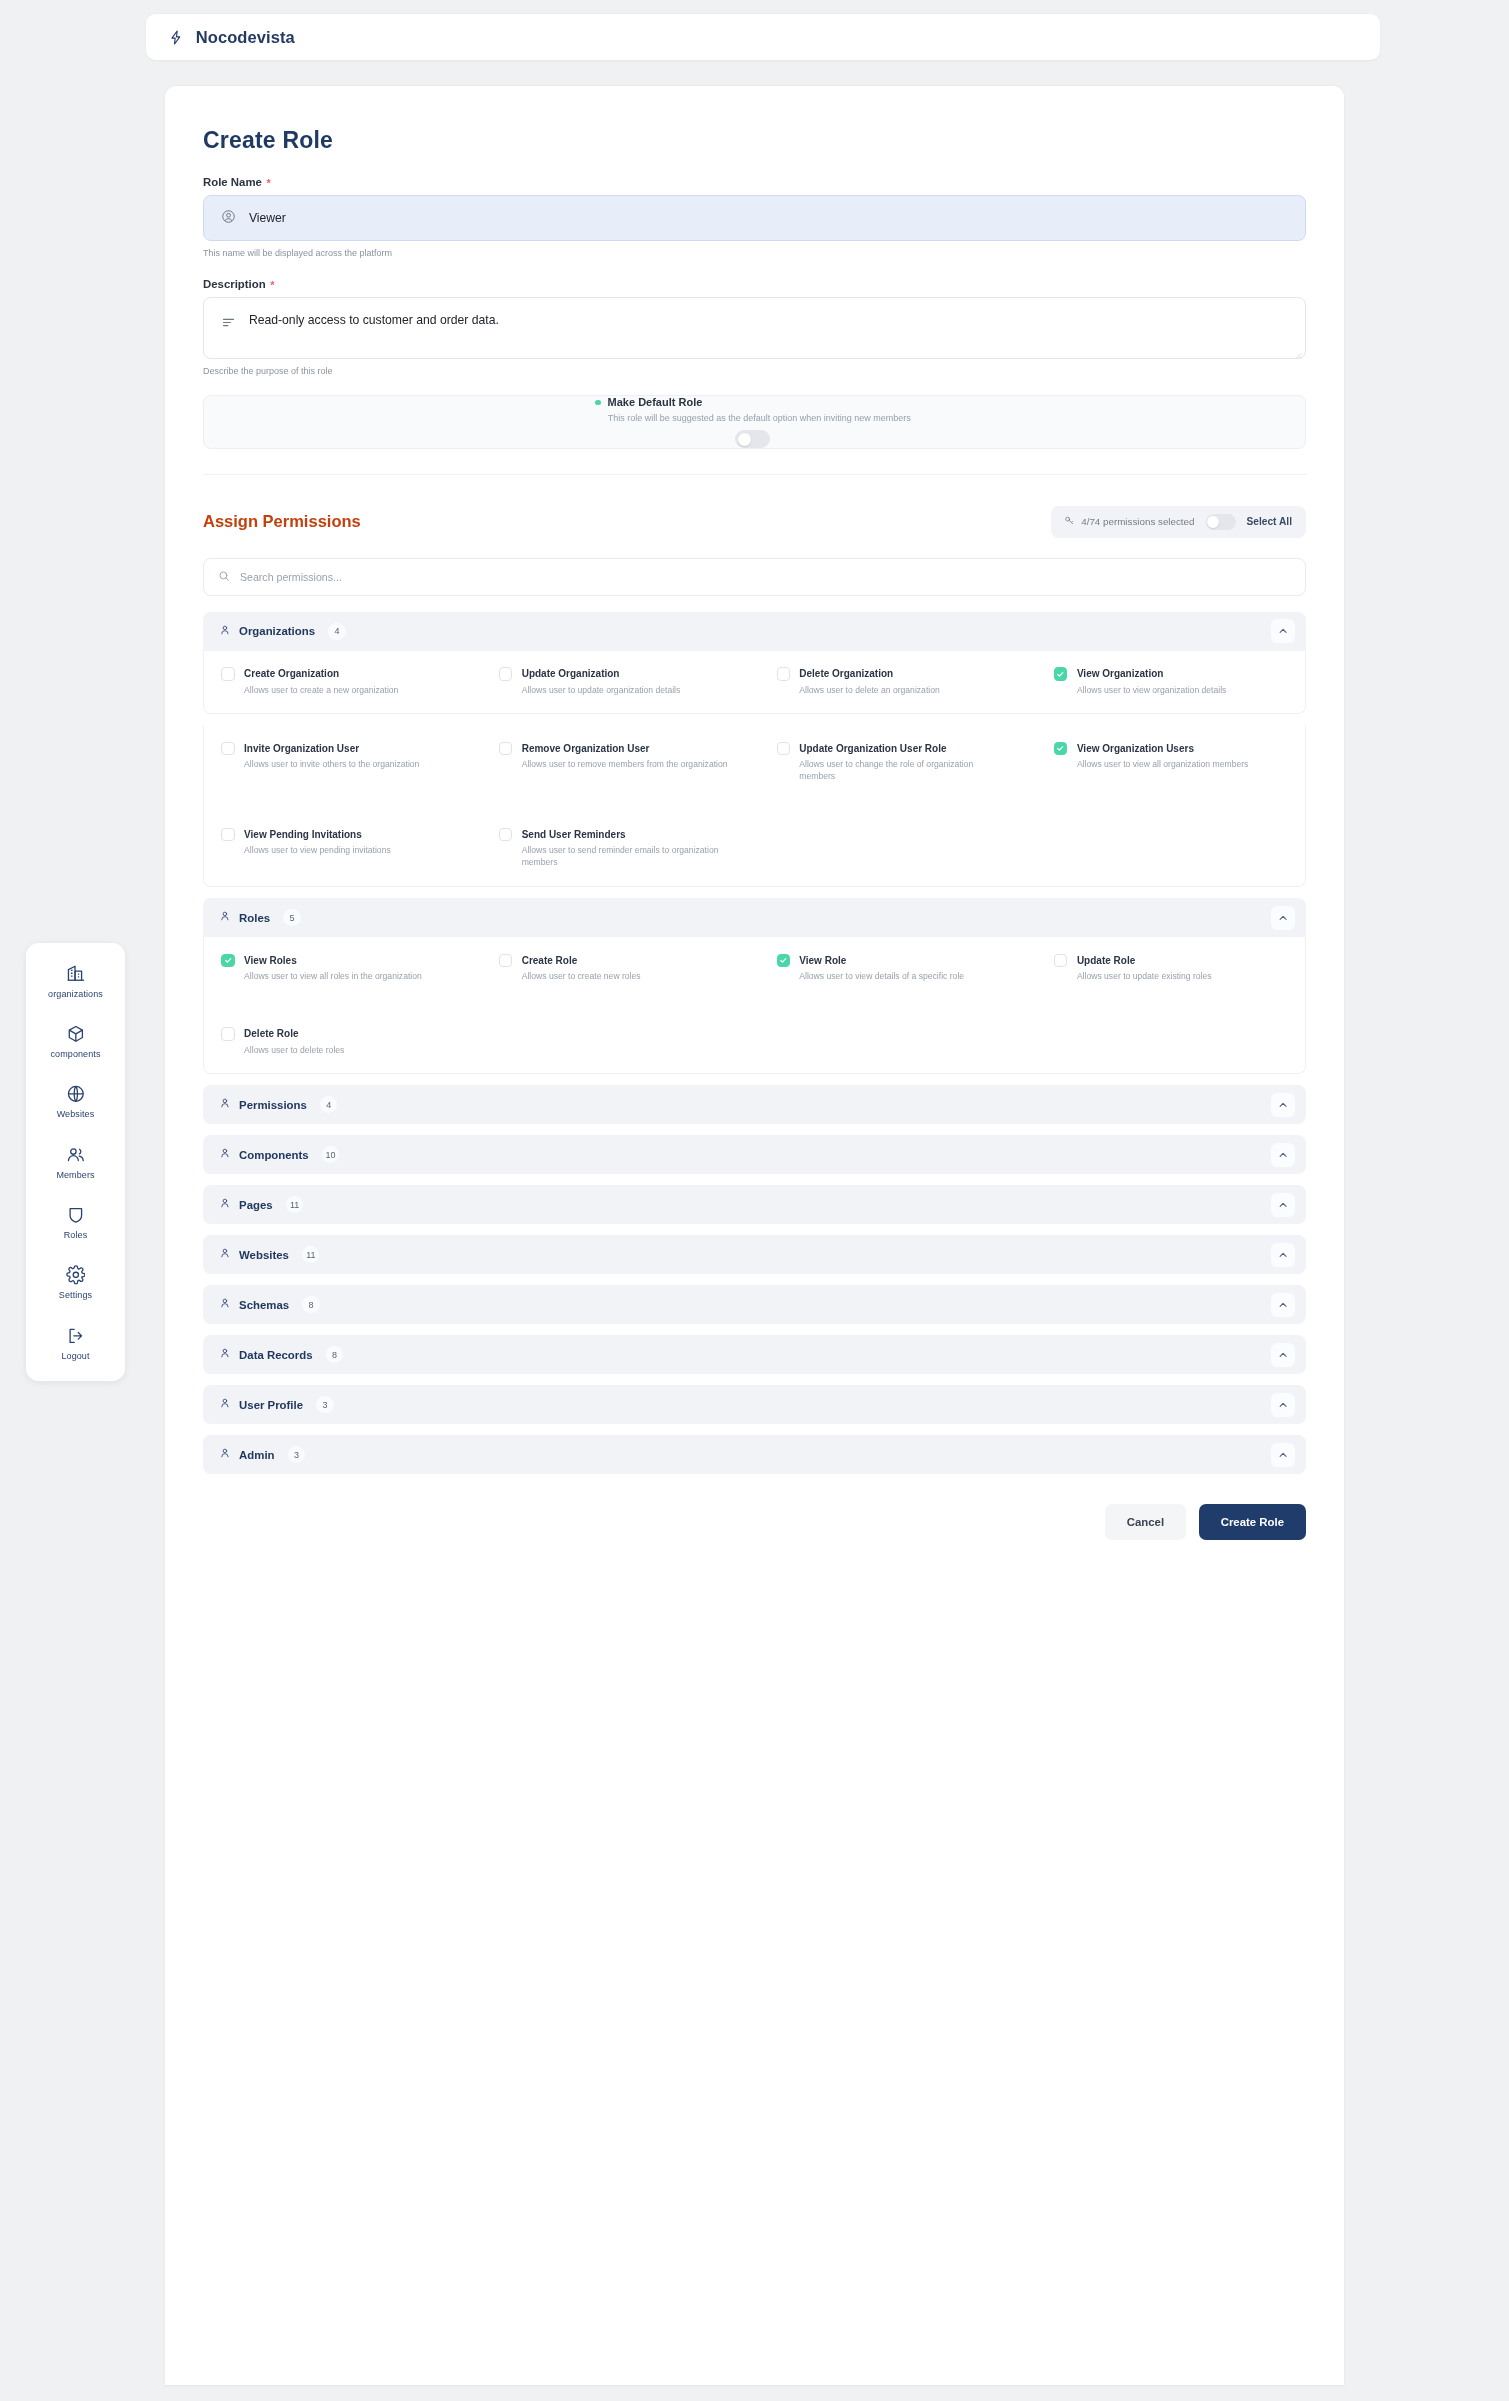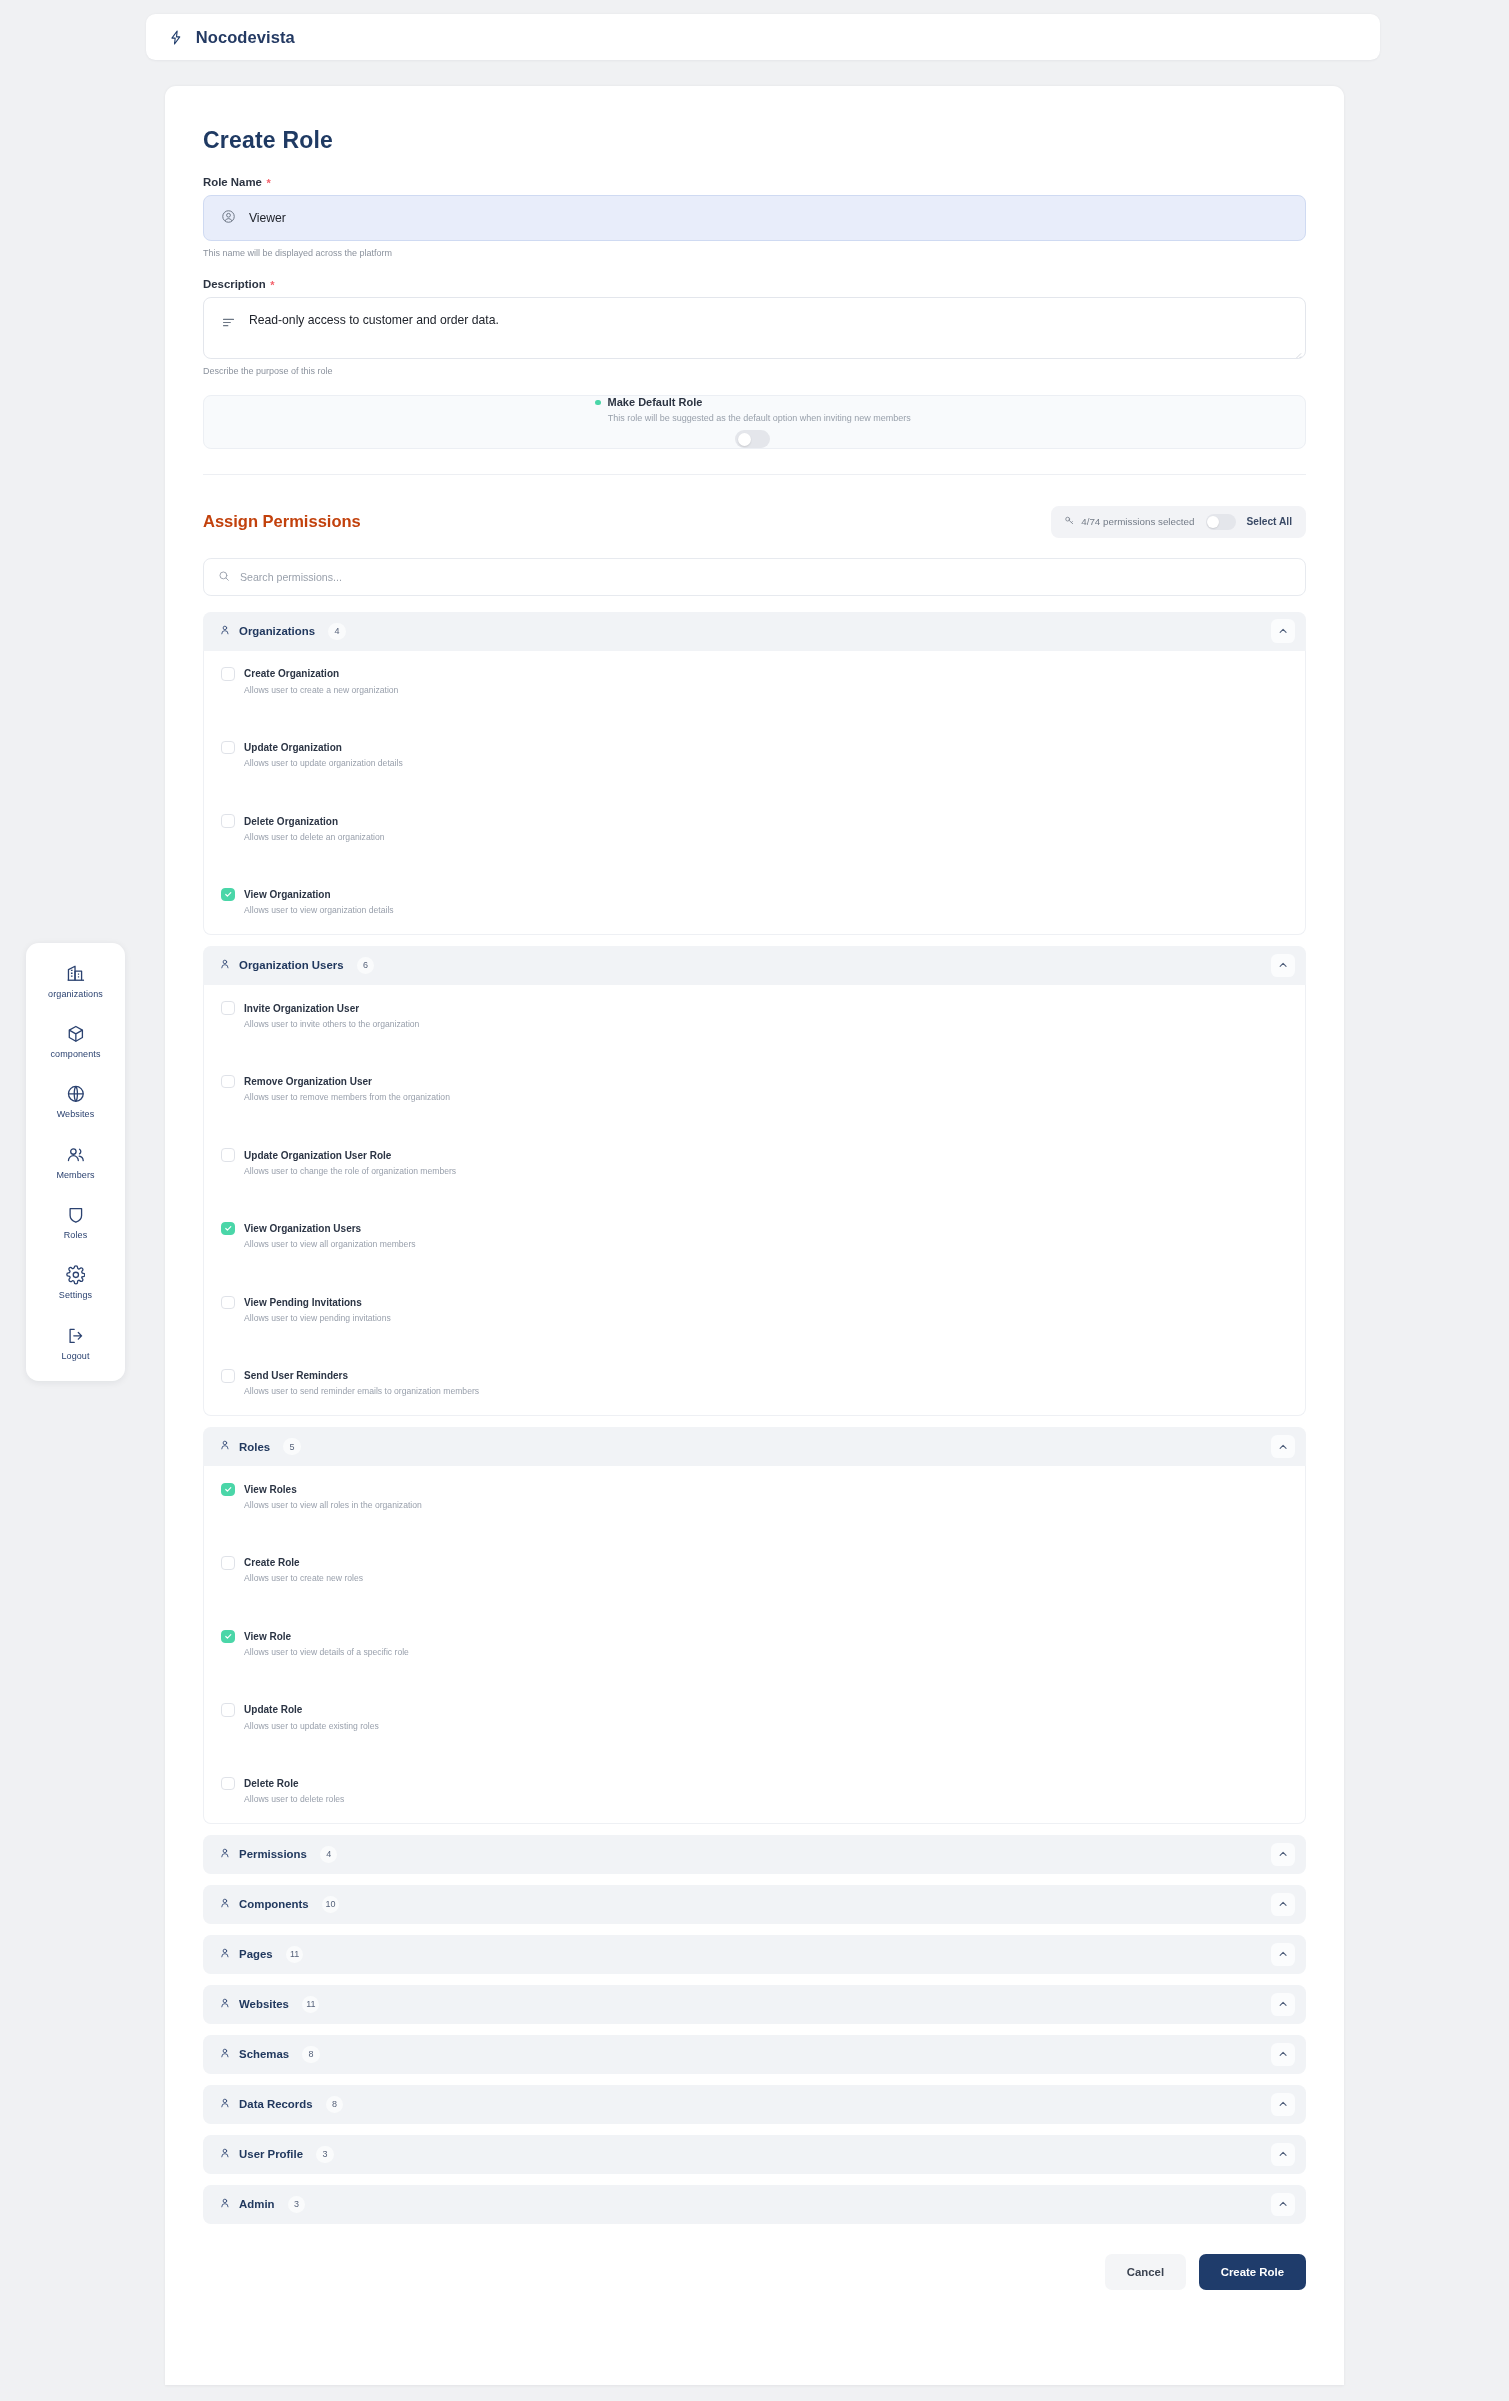--- a/index.html
+++ b/index.html
@@ -162,21 +162,21 @@
     width: 23.6px; height: 23.6px; border-radius: 6.3px; background: #fbfcfd;
     display: flex; align-items: center; justify-content: center;
   }
   .chev { width: 10.2px; height: 10.2px; color: #4b5b78; }
 
   .group-body {
     border: 0.8px solid #eef0f4; border-top: none;
     border-radius: 0 0 7.9px 7.9px;
     padding: 15.7px 17.3px 17.3px 17.3px;
     display: grid;
-    grid-template-columns: 1fr;
+    grid-template-columns: 1fr 1fr 1fr 1fr;
     column-gap: 12.6px;
     row-gap: 15.7px;
     gap: 44px;
   }
 
   .perm-item { display: flex; gap: 9.4px; align-items: flex-start; }
   .cbox {
     width: 13.4px; height: 13.4px; border-radius: 3.9px; flex: none;
     border: 1.1px solid #dfe2e8; background: #fff; margin-top: 0.8px;
   }
@@ -357,35 +357,20 @@
             <span class="cbox checked">
               <svg viewBox="0 0 24 24" fill="none" stroke="currentColor" stroke-width="3.2" stroke-linecap="round" stroke-linejoin="round">
                 <path d="M5 12.5l4.5 4.5L19 7.5"></path>
               </svg>
             </span>
             <span class="perm-text"><span class="perm-name">View Organization</span><span class="perm-desc" style="display:block">Allows user to view organization details</span></span>
           </div>
         </div>
       </div>
       <div class="group open">
-        <div class="group-head">
-          <div class="group-left">
-            <span><svg width="11.8" height="11.8" viewBox="0 0 24 24" fill="none" stroke="#2b4270" stroke-width="1.7" stroke-linecap="round">
-                <circle cx="12" cy="8" r="3.6"></circle>
-                <path d="M5.5 20a6.5 6.5 0 0 1 13 0"></path>
-              </svg></span>
-            <span class="group-name">Organization Users</span>
-            <span class="group-count">6</span>
-          </div>
-          <div class="chev-btn">
-            <svg class="chev" viewBox="0 0 24 24" fill="none" stroke="currentColor" stroke-width="2.4" stroke-linecap="round" stroke-linejoin="round">
-              <path d="M5 15l7-7 7 7"></path>
-            </svg>
-          </div>
-        </div>
         <div class="group-body">
           <div class="perm-item">
             <span class="cbox"></span>
             <span class="perm-text"><span class="perm-name">Invite Organization User</span><span class="perm-desc" style="display:block">Allows user to invite others to the organization</span></span>
           </div>
           <div class="perm-item">
             <span class="cbox"></span>
             <span class="perm-text"><span class="perm-name">Remove Organization User</span><span class="perm-desc" style="display:block">Allows user to remove members from the organization</span></span>
           </div>
           <div class="perm-item">

